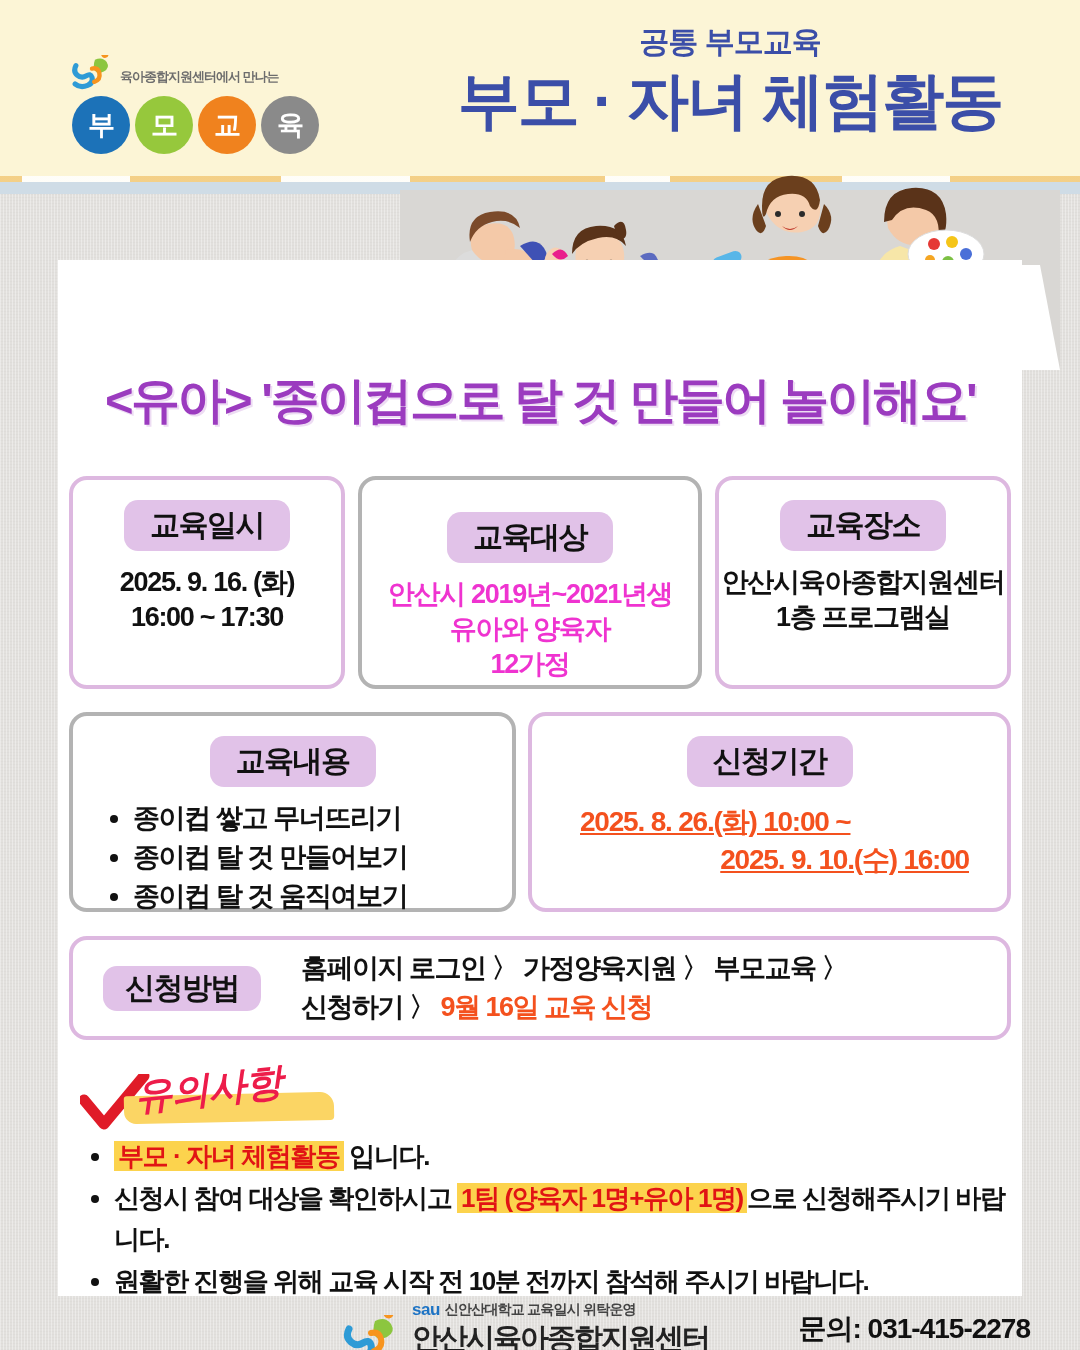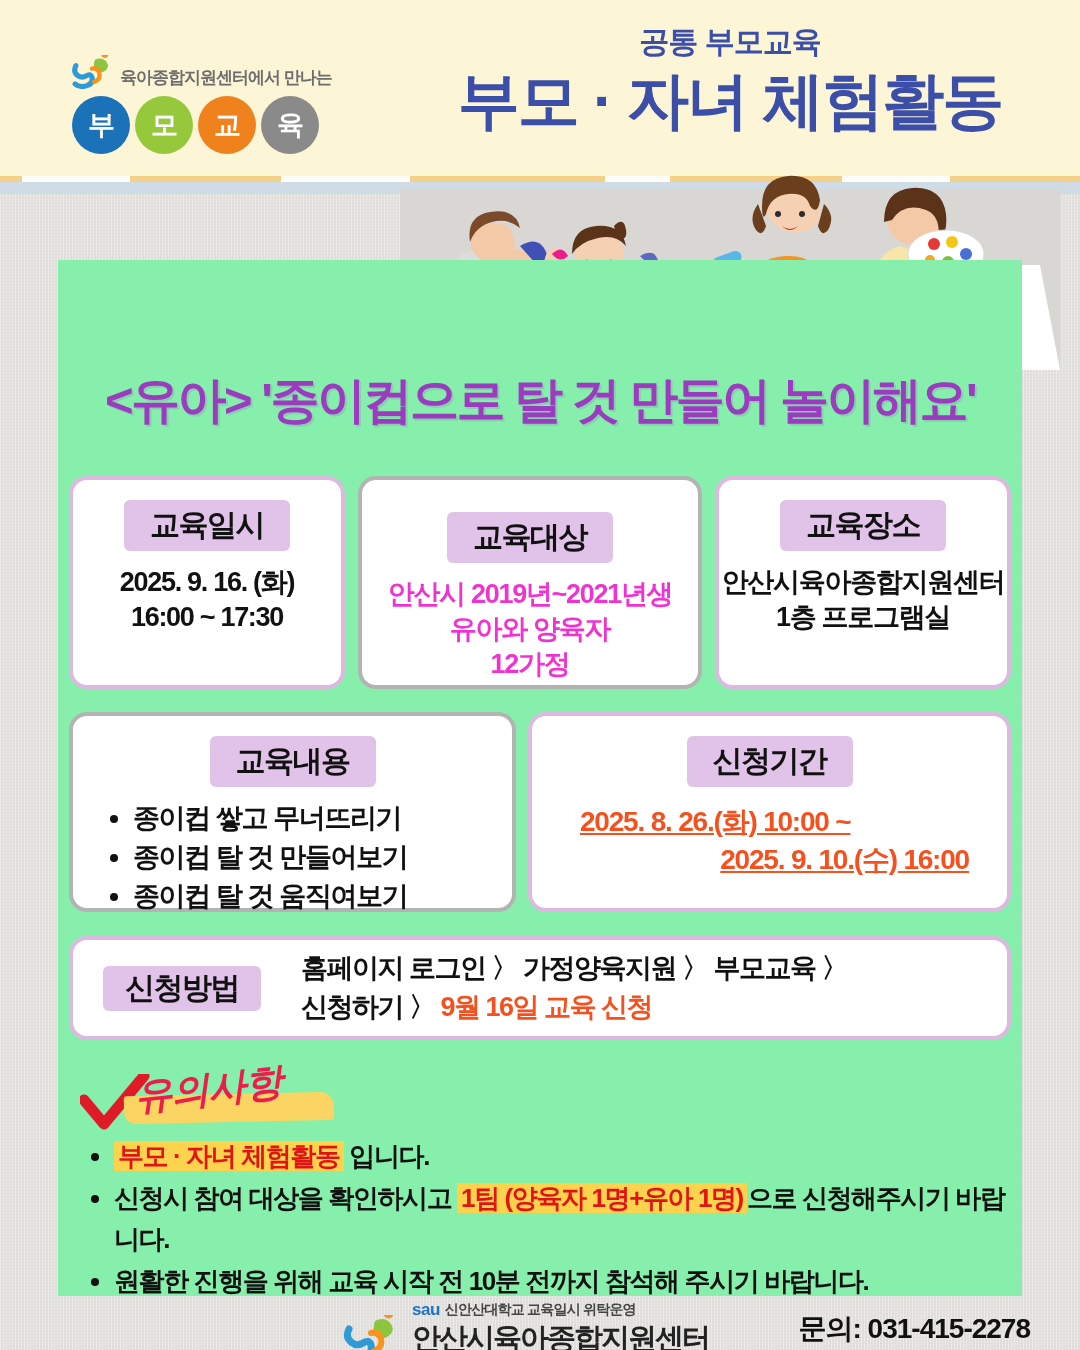--- a/index.html
+++ b/index.html
@@ -40,21 +40,21 @@
   .header-floor{
     position:absolute; left:0; top:182px; width:1080px; height:12px;
     background:#cfdce6; z-index:2;
   }
 
   
   .logo-block{ position:absolute; left:70px; top:55px; width:300px; z-index:3;}
   .logo-row1{ display:flex; align-items:center; gap:6px; }
   .sc-mark{ width:44px; height:36px; flex:0 0 auto; }
   .logo-tag{
-    font-size:17px; font-weight:700; color:#6d6d6d; letter-spacing:-1px;
+    font-size:13px; font-weight:700; color:#6d6d6d; letter-spacing:-1px;
     white-space:nowrap; padding-top:8px;
   }
   .logo-circles{ display:flex; gap:5px; margin-top:5px; margin-left:2px;}
   .lc{
     width:58px; height:58px; border-radius:50%;
     display:flex; align-items:center; justify-content:center;
     color:#fff; font-size:27px; font-weight:800; letter-spacing:-1px;
   }
   .lc.b{ background:#1c72b8; } .lc.g{ background:#96c83c; }
   .lc.o{ background:#f0821e; } .lc.k{ background:#8a8a8a; }
@@ -63,39 +63,39 @@
   .head-titles{ position:absolute; left:420px; top:22px; width:620px; text-align:center; z-index:4;}
   .ht-small{ font-size:30px; font-weight:800; color:#3b4ea8; letter-spacing:-1px; }
   .ht-big{ font-size:62px; font-weight:800; color:#3b4ea8; letter-spacing:-2px; line-height:1.15; margin-top:2px;}
 
   
   .illus{ position:absolute; left:400px; top:150px; width:660px; height:220px; z-index:3; }
 
   
   .card{
     position:absolute; left:58px; top:260px; width:964px; height:1036px;
-    background:#86efac; z-index:4;
+    background:#ffffff; z-index:4;
   }
 
   .main-title{
     position:absolute; left:0; top:108px; width:964px; text-align:center;
     font-size:49px; font-weight:800; color:#9b3bbf; letter-spacing:-2.5px;
     text-shadow:2px 2px 0 rgba(155,59,191,.18);
   }
 
   
   .box{
     position:absolute; background:#fff; border-radius:18px;
     display:flex; flex-direction:column; align-items:center;
   }
   .box.violet{ border:4px solid #ddb8e0; }
   .box.gray  { border:4px solid #b3b3b3; }
 
   .chip{
-    background:#e1c2e8; border-radius:6px;
+    background:#e1c2e8; border-radius:14px;
     padding:5px 26px; font-size:30px; font-weight:800;
     color:#111; letter-spacing:-1.5px; white-space:nowrap;
   }
   .box-body{
     margin-top:14px; text-align:center; font-size:27px; font-weight:700;
     color:#111; letter-spacing:-1.3px; line-height:1.3;
   }
   .box-body.magenta{ color:#ef33d0; }
 
   

